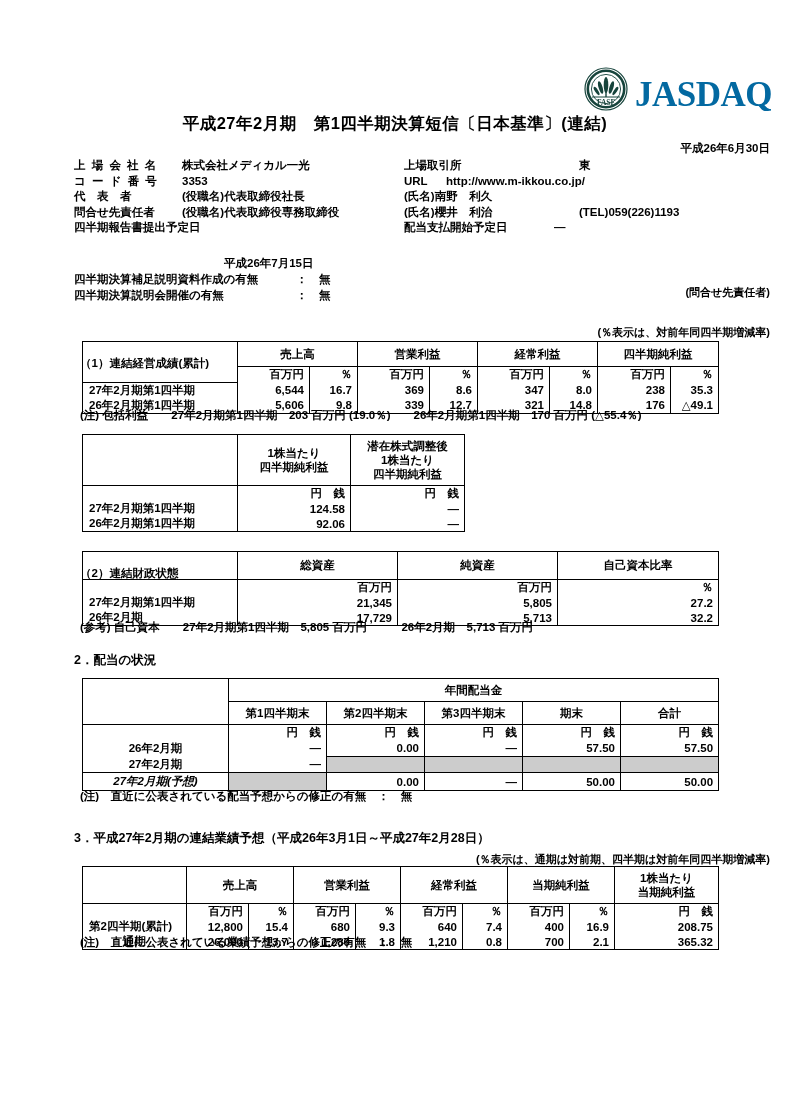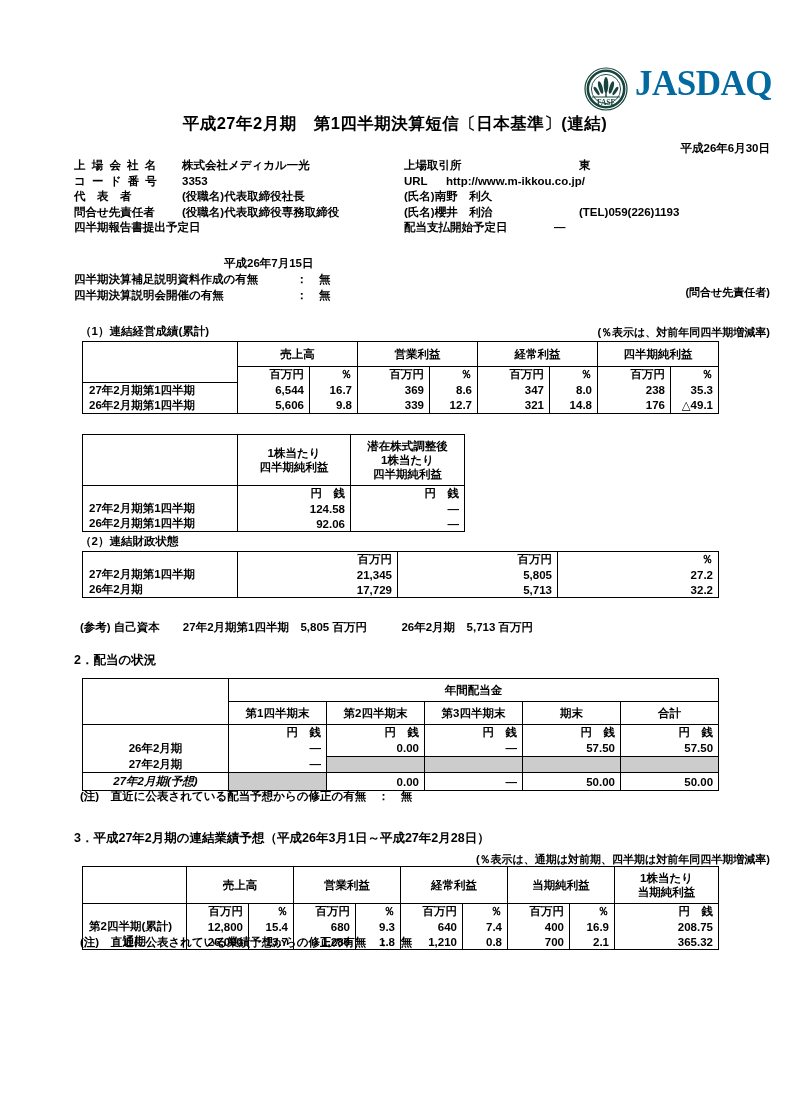--- a/index.html
+++ b/index.html
@@ -7,21 +7,21 @@
   body{
     width:790px;height:1118px;
     font-family:"Liberation Sans","DejaVu Sans",sans-serif;
     color:#000;
     position:relative;
     -webkit-font-smoothing:none;
   }
   .page{position:relative;width:790px;height:1118px;box-sizing:border-box;padding:0;}
 
   
-  .logo-area{position:absolute;right:18px;top:66px;display:flex;align-items:flex-start;gap:6px;}
+  .logo-area{position:absolute;right:18px;top:66px;display:flex;align-items:flex-end;gap:6px;}
   .fasf-seal{width:46px;height:46px;position:relative;}
   .jasdaq-word{font-family:"Liberation Serif","DejaVu Serif",serif;
     font-weight:bold;font-size:35px;letter-spacing:-0.5px;color:#0369a1;line-height:1;}
 
   
   .doc-title{position:absolute;left:0;right:0;top:113px;text-align:center;
     font-size:16.5px;font-weight:bold;letter-spacing:0.5px;}
   .date-right{position:absolute;right:20px;top:141px;font-size:11.5px;font-weight:bold;}
 
   
@@ -29,21 +29,21 @@
   .hdr .row{display:flex;white-space:nowrap;}
   .lbl{width:108px;flex:none;}
   .lbl.sp{letter-spacing:6.2px;}
   .lbl.sp2{letter-spacing:11.5px;}
   .c2{width:222px;flex:none;}
   .c3{width:175px;flex:none;}
   .c4{flex:none;}
 
   
   .sec{position:absolute;font-size:12.5px;font-weight:bold;white-space:nowrap;}
-  .subsec{position:absolute;font-size:11.5px;font-weight:bold;white-space:nowrap;}
+  .subsec{position:absolute;font-size:11.5px;font-weight:bold;white-space:nowrap;margin-top:32px;}
   .noteline{position:absolute;font-size:11.5px;font-weight:bold;white-space:nowrap;}
   .rightnote{position:absolute;font-size:11px;font-weight:bold;white-space:nowrap;}
 
   
   table.fin{position:absolute;border-collapse:collapse;table-layout:fixed;
     font-size:11.5px;font-weight:bold;}
   table.fin td,table.fin th{border:1px solid #000;padding:0;font-weight:bold;
     font-size:11.5px;vertical-align:middle;}
   .ctr{text-align:center;}
   .rgt{text-align:right;padding-right:5px !important;}
@@ -176,20 +176,21 @@
       <td class="rgt nb-t">339</td>
       <td class="rgt nb-t">12.7</td>
       <td class="rgt nb-t">321</td>
       <td class="rgt nb-t">14.8</td>
       <td class="rgt nb-t">176</td>
       <td class="rgt nb-t">△49.1</td>
     </tr>
   </tbody>
     </table>
 
+  <div class="noteline" style="left:80px;top:408px;">(注) 包括利益　　27年2月期第1四半期　203 百万円 (19.0％)　　26年2月期第1四半期　170 百万円 (△55.4％)</div>
 
   <table class="fin" style="left:82px;top:434px;width:382px;">
     <colgroup>
         <col style="width:155px">
         <col style="width:113px">
         <col style="width:114px">
       </colgroup>
     <tbody>
         <tr>
       <td style="height:50px;"></td>
@@ -224,20 +225,26 @@
   <div class="subsec" style="left:80px;top:534px;">（2）連結財政状態</div>
 
   <table class="fin" style="left:82px;top:551px;width:636px;">
     <colgroup>
         <col style="width:155px">
         <col style="width:160px">
         <col style="width:160px">
         <col style="width:161px">
       </colgroup>
     <tbody>
+        <tr>
+      <td style="height:27px;"></td>
+      <td class="ctr">総資産</td>
+      <td class="ctr">純資産</td>
+      <td class="ctr">自己資本比率</td>
+    </tr>
     <tr>
       <td class="nb-b" style="height:14px;"></td>
       <td class="rgt unit nb-b">百万円</td>
       <td class="rgt unit nb-b">百万円</td>
       <td class="rgt unit nb-b">％</td>
     </tr>
     <tr>
       <td class="lft nb-b nb-t" style="height:15px;">27年2月期第1四半期</td>
       <td class="rgt nb-b nb-t">21,345</td>
       <td class="rgt nb-b nb-t">5,805</td>

